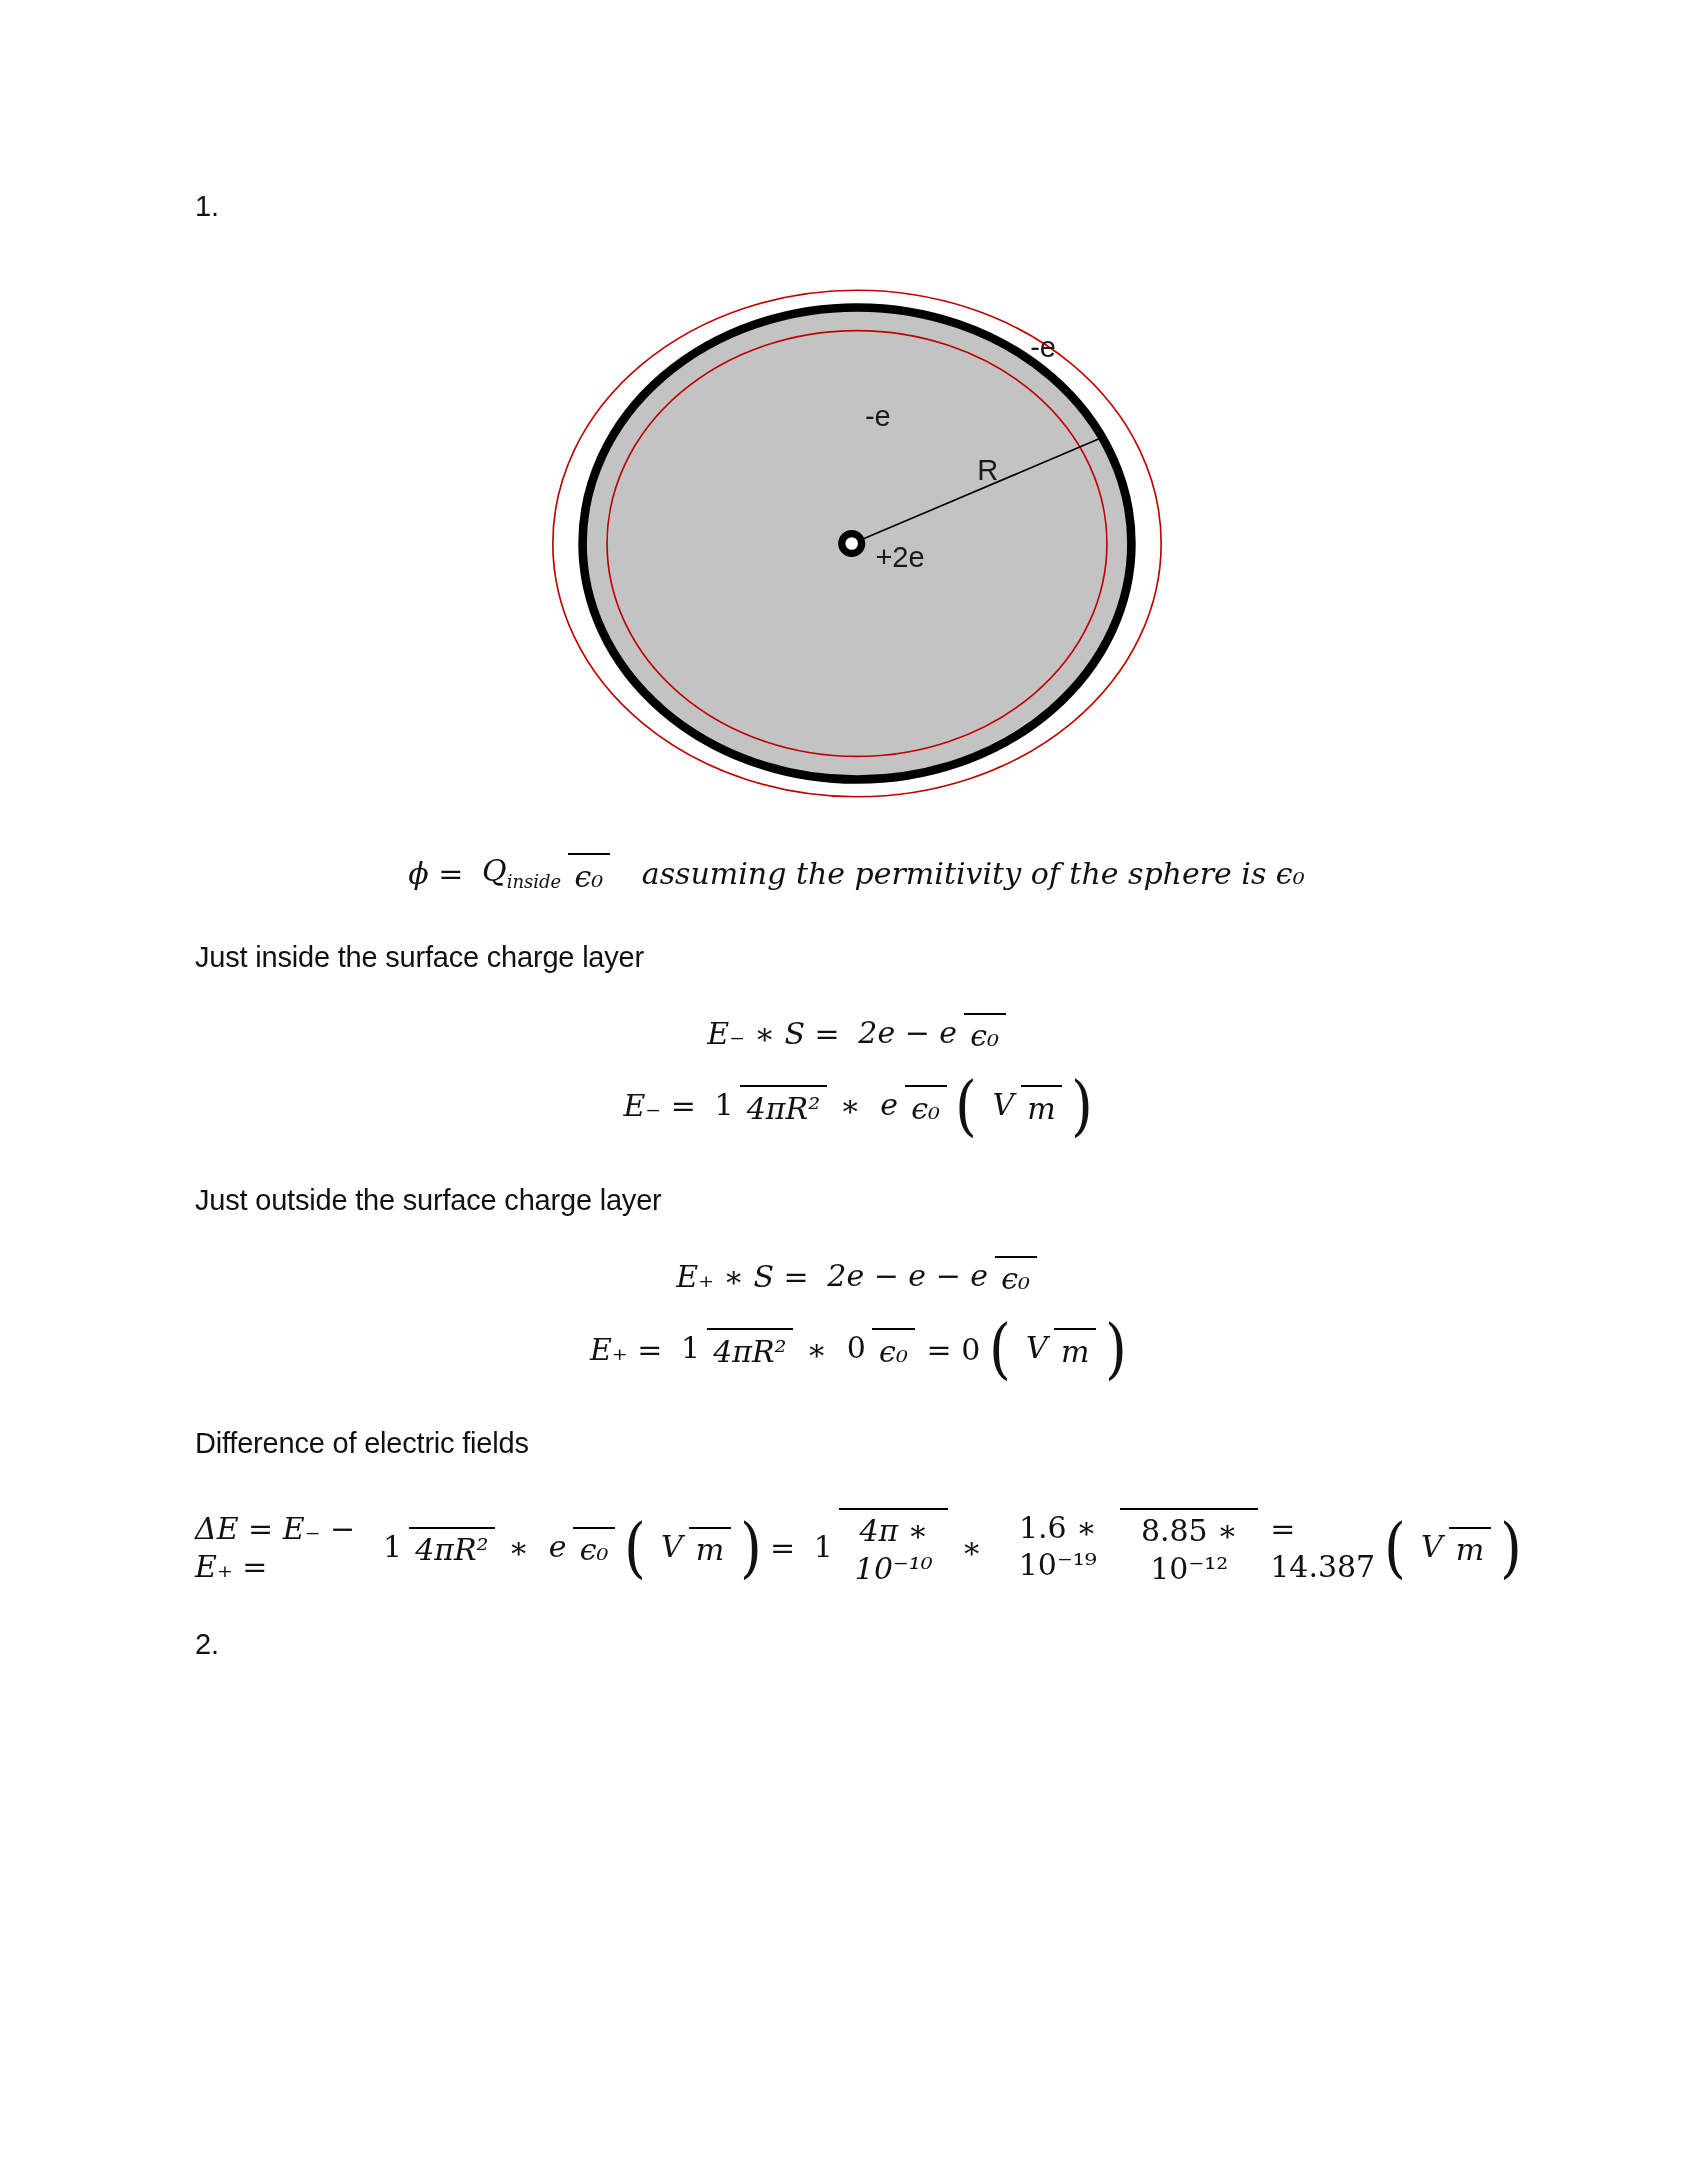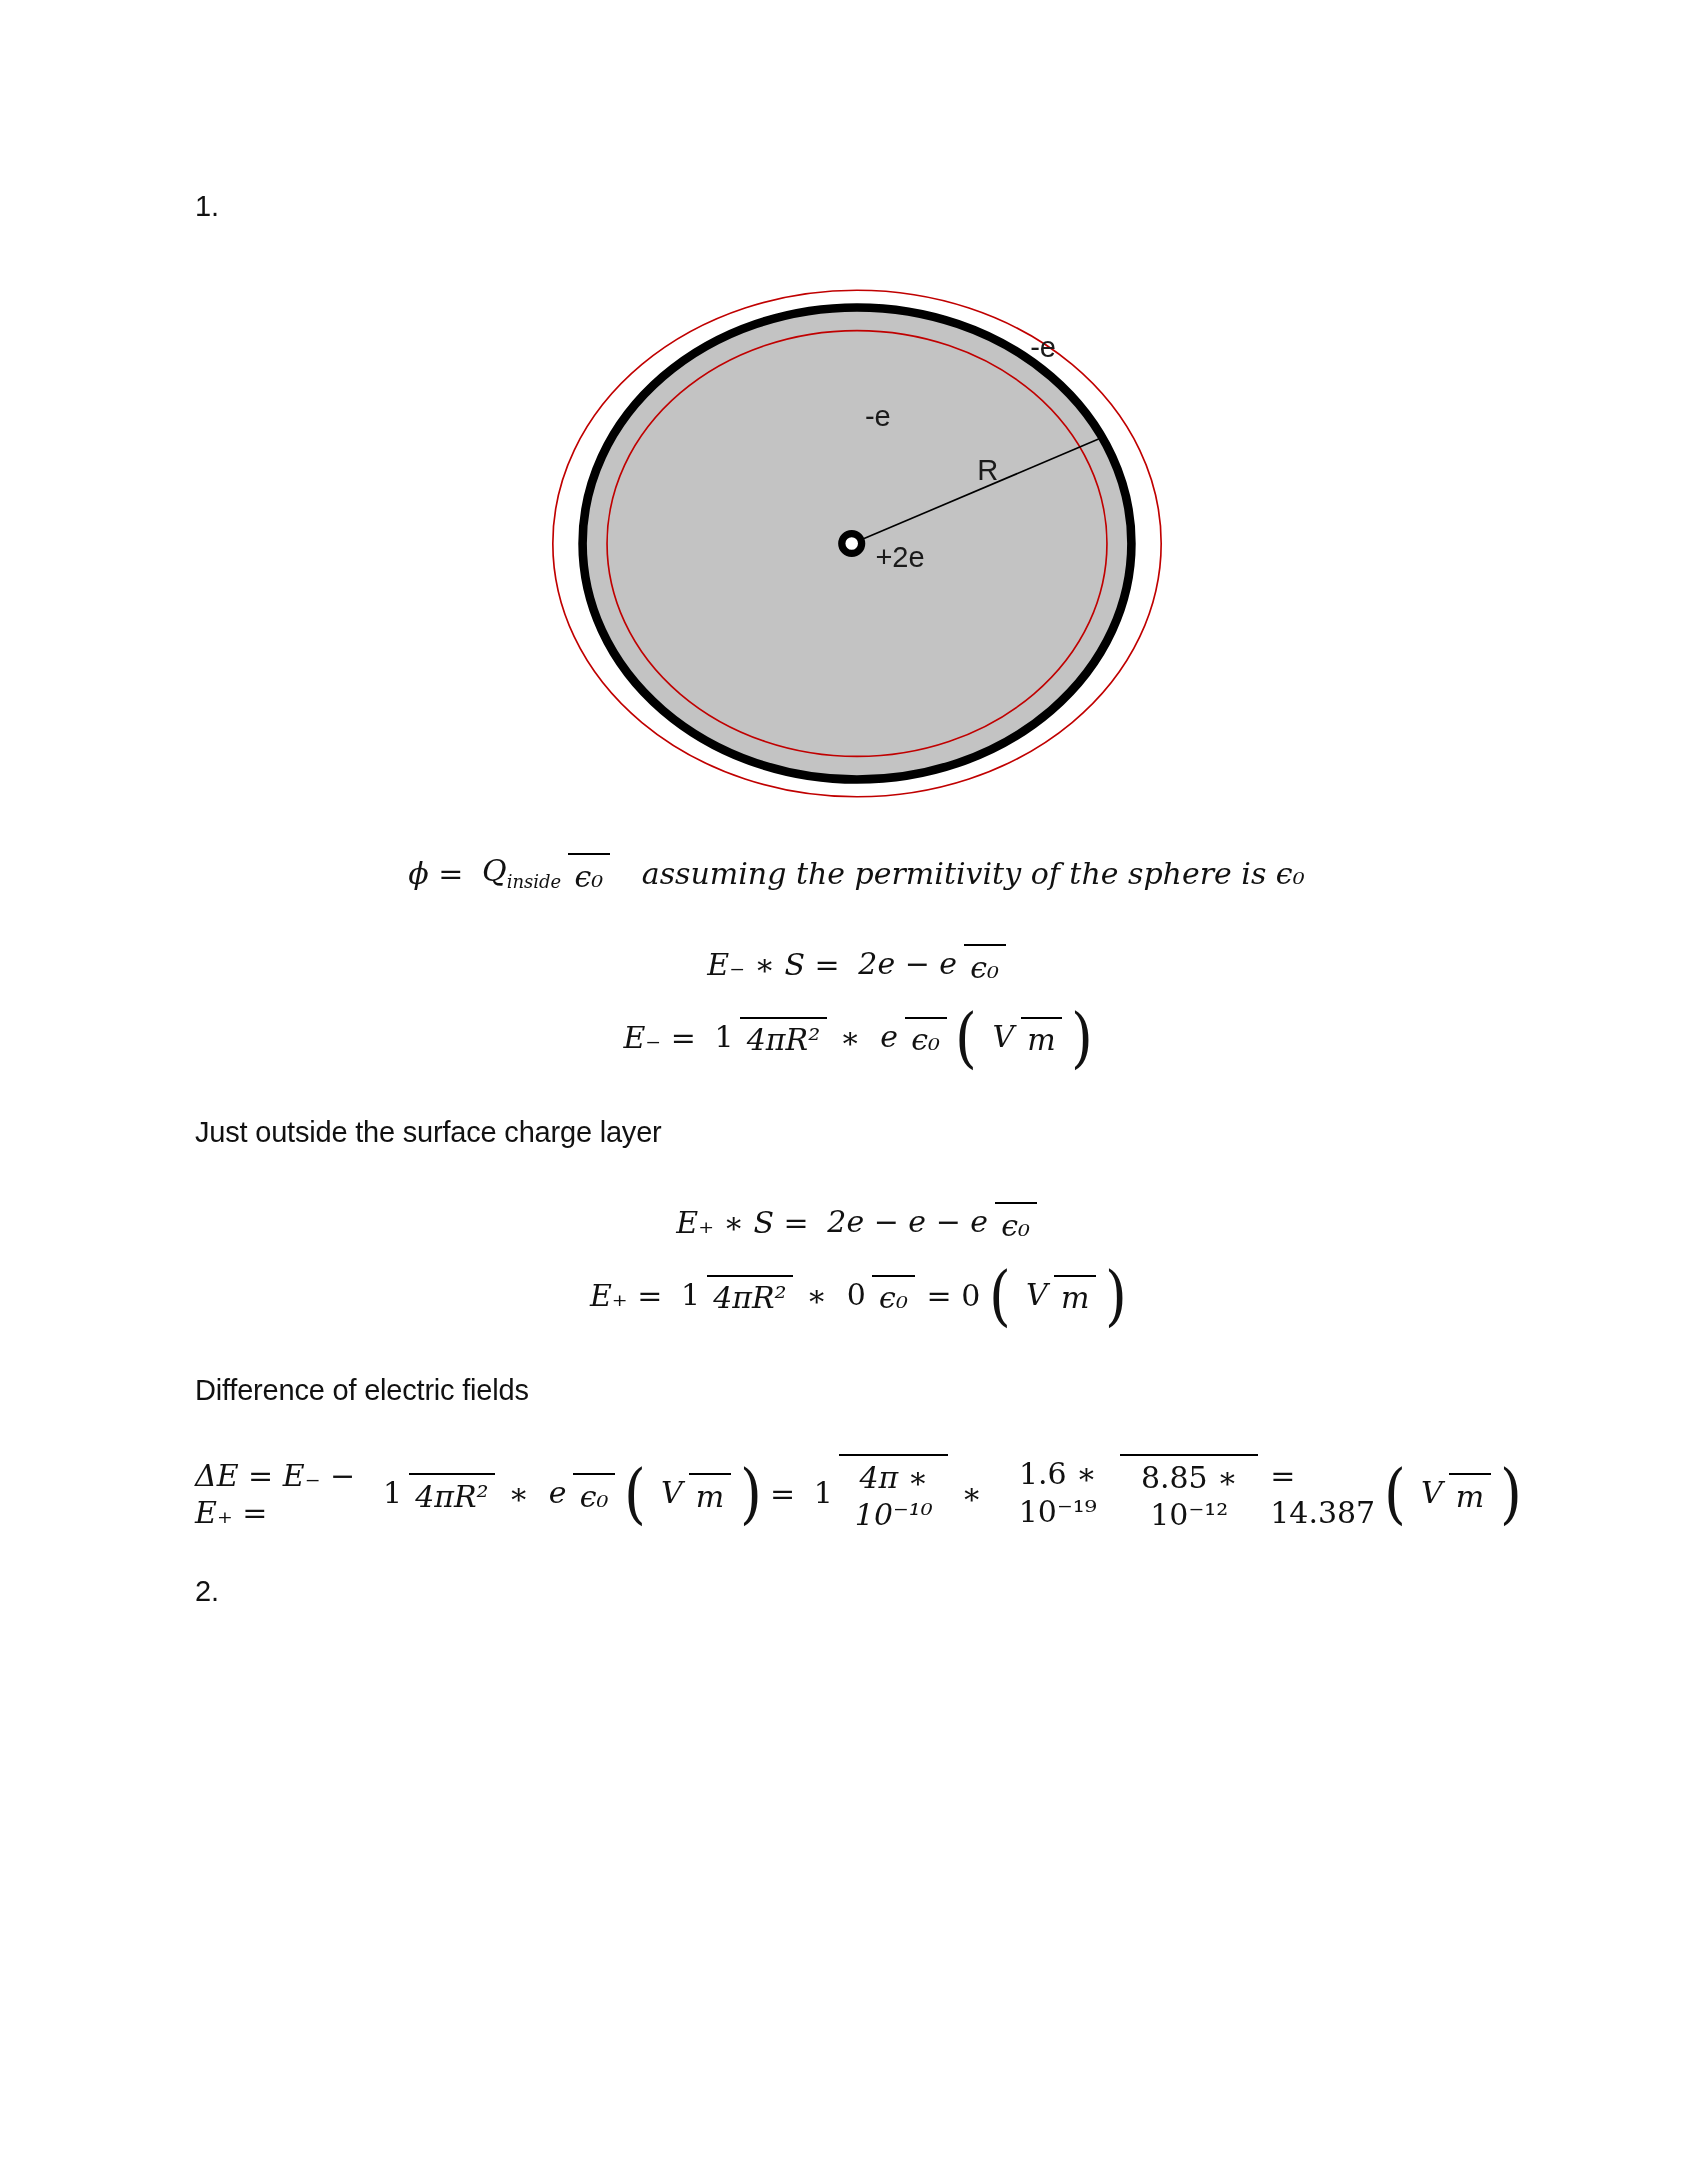--- a/index.html
+++ b/index.html
@@ -29,21 +29,21 @@
     font-style: italic;
     font-size: 30px;
     letter-spacing: 0;
     display: flex;
     align-items: center;
     justify-content: center;
     gap: 12px;
     line-height: 1.25;
   }
   .eq-flux    { margin-top: 32px; }
-  .eq-inner   { margin-top: 48px; }
+  .eq-inner   { margin-top: 33px; }
   .eq-second  { margin-top: 18.5px; }
   .eq-delta   { margin-top: 42px; }
   .mi { font-style: italic; }
   .mn { font-style: normal; }
   .frac {
     display: inline-flex;
     flex-direction: row;
     align-items: center;
     text-align: center;
     vertical-align: middle;
@@ -93,20 +93,21 @@
 
   <div class="equation eq-flux">
     <span class="mi">ϕ =</span>
     <span class="frac">
       <span class="num"><span class="mi">Q</span><sub class="msub">inside</sub></span>
       <span class="den mi">ϵ₀</span>
     </span>
     <span class="mi note">assuming the permitivity of the sphere is ϵ₀</span>
   </div>
 
+  <p class="heading">Just inside the surface charge layer</p>
 
   <div class="equation eq-inner">
     <span class="mi">E₋ ∗ S =</span>
     <span class="frac">
       <span class="num mi">2e − e</span>
       <span class="den mi">ϵ₀</span>
     </span>
   </div>
 
   <div class="equation eq-second">

